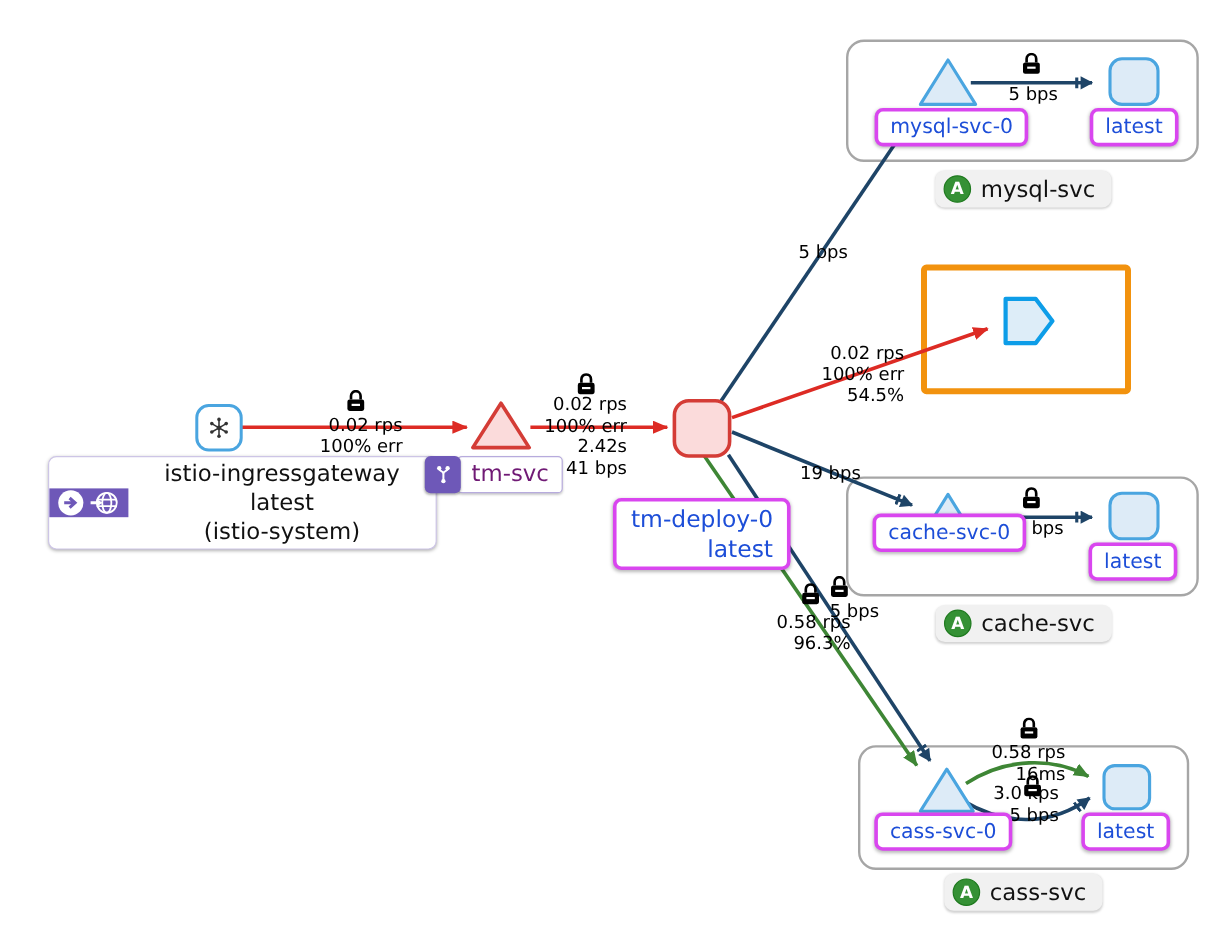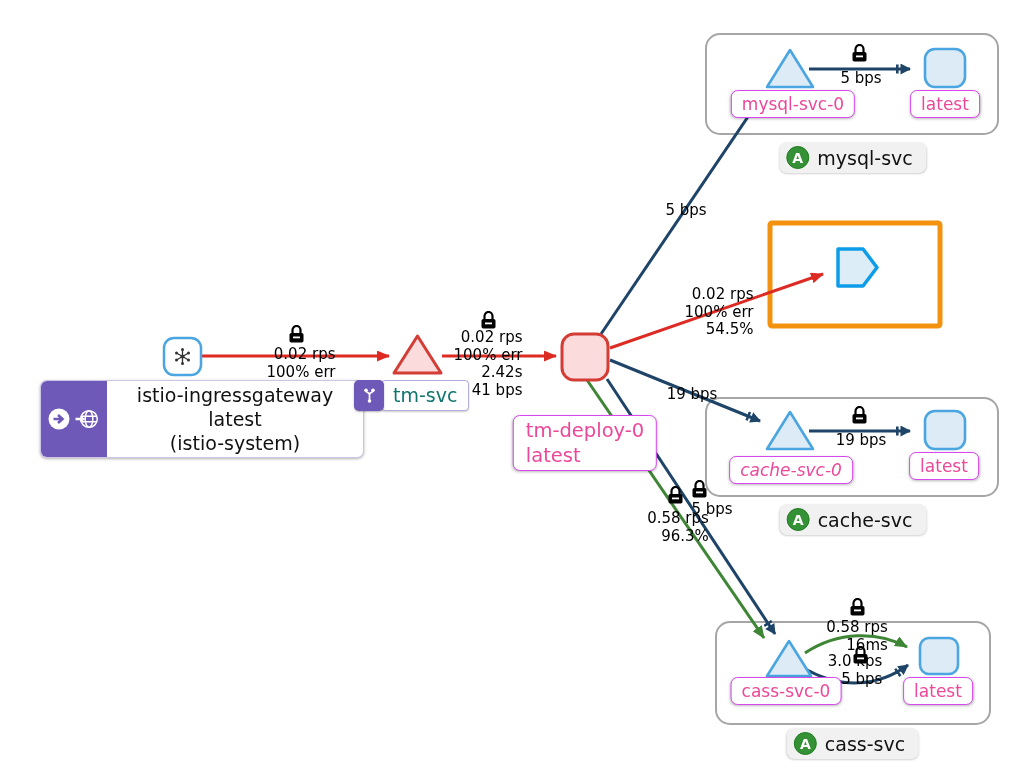--- a/index.html
+++ b/index.html
@@ -3,38 +3,38 @@
 <meta charset="utf-8">
 <style>
   html,body{margin:0;padding:0;background:#fff;}
   body{font-family:"DejaVu Sans","Liberation Sans",sans-serif;}
   .canvas{position:relative;width:1024px;height:777px;background:#fff;overflow:hidden;}
   svg.graph{position:absolute;left:0;top:0;z-index:1;}
   .elabel{position:absolute;transform:translateX(-50%);text-align:right;
           font-size:15px;line-height:17.5px;color:#000;white-space:nowrap;z-index:5;}
   .elabel .ln{display:block;}
   .lock{position:absolute;z-index:6;line-height:0;}
-  .pill{position:absolute;transform:translateX(-50%);background:#fff;border:1px solid #d946ef;
+  .pill{position:absolute;transform:translateX(-50%);background:#fff;border:3px solid #d946ef;
         border-radius:7px;box-shadow:0 1px 3px rgba(0,0,0,.28);padding:2px 10px;
-        font-size:17px;line-height:22px;color:#ec4899;white-space:nowrap;z-index:10;text-align:left;}
+        font-size:17px;line-height:22px;color:#1d4ed8;white-space:nowrap;z-index:10;text-align:right;}
   .pill.big{font-size:19.5px;line-height:25px;padding:2px 12px;}
   .badge-pill{position:absolute;transform:translateX(-50%);display:flex;align-items:center;gap:8px;
         background:#f1f1f1;border-radius:8px;padding:4px 14px 4px 7px;font-size:19px;color:#111;
         z-index:10;box-shadow:0 1px 2px rgba(0,0,0,.18);white-space:nowrap;}
   .abadge{width:23px;height:23px;border-radius:50%;background:#359135;color:#fff;font-size:14px;
         font-weight:bold;display:flex;align-items:center;justify-content:center;
         border:1px solid #1f7a1f;box-sizing:border-box;}
   .tmsvc{position:absolute;left:354px;top:380px;display:flex;align-items:stretch;z-index:10;}
   .tmsvc .vbadge{width:30px;height:31px;background:#6e58b8;border-radius:5px;display:flex;
         align-items:center;justify-content:center;box-shadow:0 1px 2px rgba(0,0,0,.3);z-index:2;}
   .tmsvc .txt{background:#fff;border:1px solid #b7abdd;border-radius:4px;margin-left:-3px;
-        padding:0 11px;font-size:19px;line-height:29px;color:#0f766e;box-shadow:0 1px 2px rgba(0,0,0,.2);}
+        padding:0 11px;font-size:19px;line-height:29px;color:#701a75;box-shadow:0 1px 2px rgba(0,0,0,.2);}
   .gwlabel{position:absolute;left:40px;top:380px;width:324px;height:78px;display:flex;
         border-radius:7px;box-shadow:0 1px 3px rgba(0,0,0,.3);z-index:10;border:1px solid #cdc5e6;
-        background:#fff;overflow:hidden;box-sizing:border-box;}
+        background:#fff;overflow:hidden;box-sizing:border-box;align-items:center;}
   .gwlabel .icons{width:66px;background:#6e58b8;display:flex;align-items:center;
         justify-content:center;gap:3px;flex-shrink:0;}
   .gwlabel .txt{flex:1;display:flex;flex-direction:column;align-items:center;justify-content:center;
         font-size:19px;line-height:24px;color:#111;}
 </style>
 </head>
 <body>
 
 <div class="canvas">
 
@@ -215,21 +215,21 @@
     <span class="txt">tm-svc</span>
   </div>
 
   <div class="pill big" style="left:585px;top:380px;margin-top:35px;">
     <span style="display:block;">tm-deploy-0</span>
     <span style="display:block;">latest</span>
   </div>
 
   <div class="pill" style="left:793px;top:90px;"><span>mysql-svc-0</span></div>
   <div class="pill" style="left:945px;top:90px;"><span>latest</span></div>
-  <div class="pill" style="left:791px;top:456px;font-style:italic;"><span>cache-svc-0</span></div>
+  <div class="pill" style="left:791px;top:428px;"><span>cache-svc-0</span></div>
   <div class="pill" style="left:944px;top:452px;"><span>latest</span></div>
   <div class="pill" style="left:786px;top:677px;"><span>cass-svc-0</span></div>
   <div class="pill" style="left:938px;top:677px;"><span>latest</span></div>
 
   <div class="badge-pill" style="left:853px;top:142px;">
     <span class="abadge">A</span>
     <span>mysql-svc</span>
   </div>
   <div class="badge-pill" style="left:853px;top:504px;">
     <span class="abadge">A</span>

